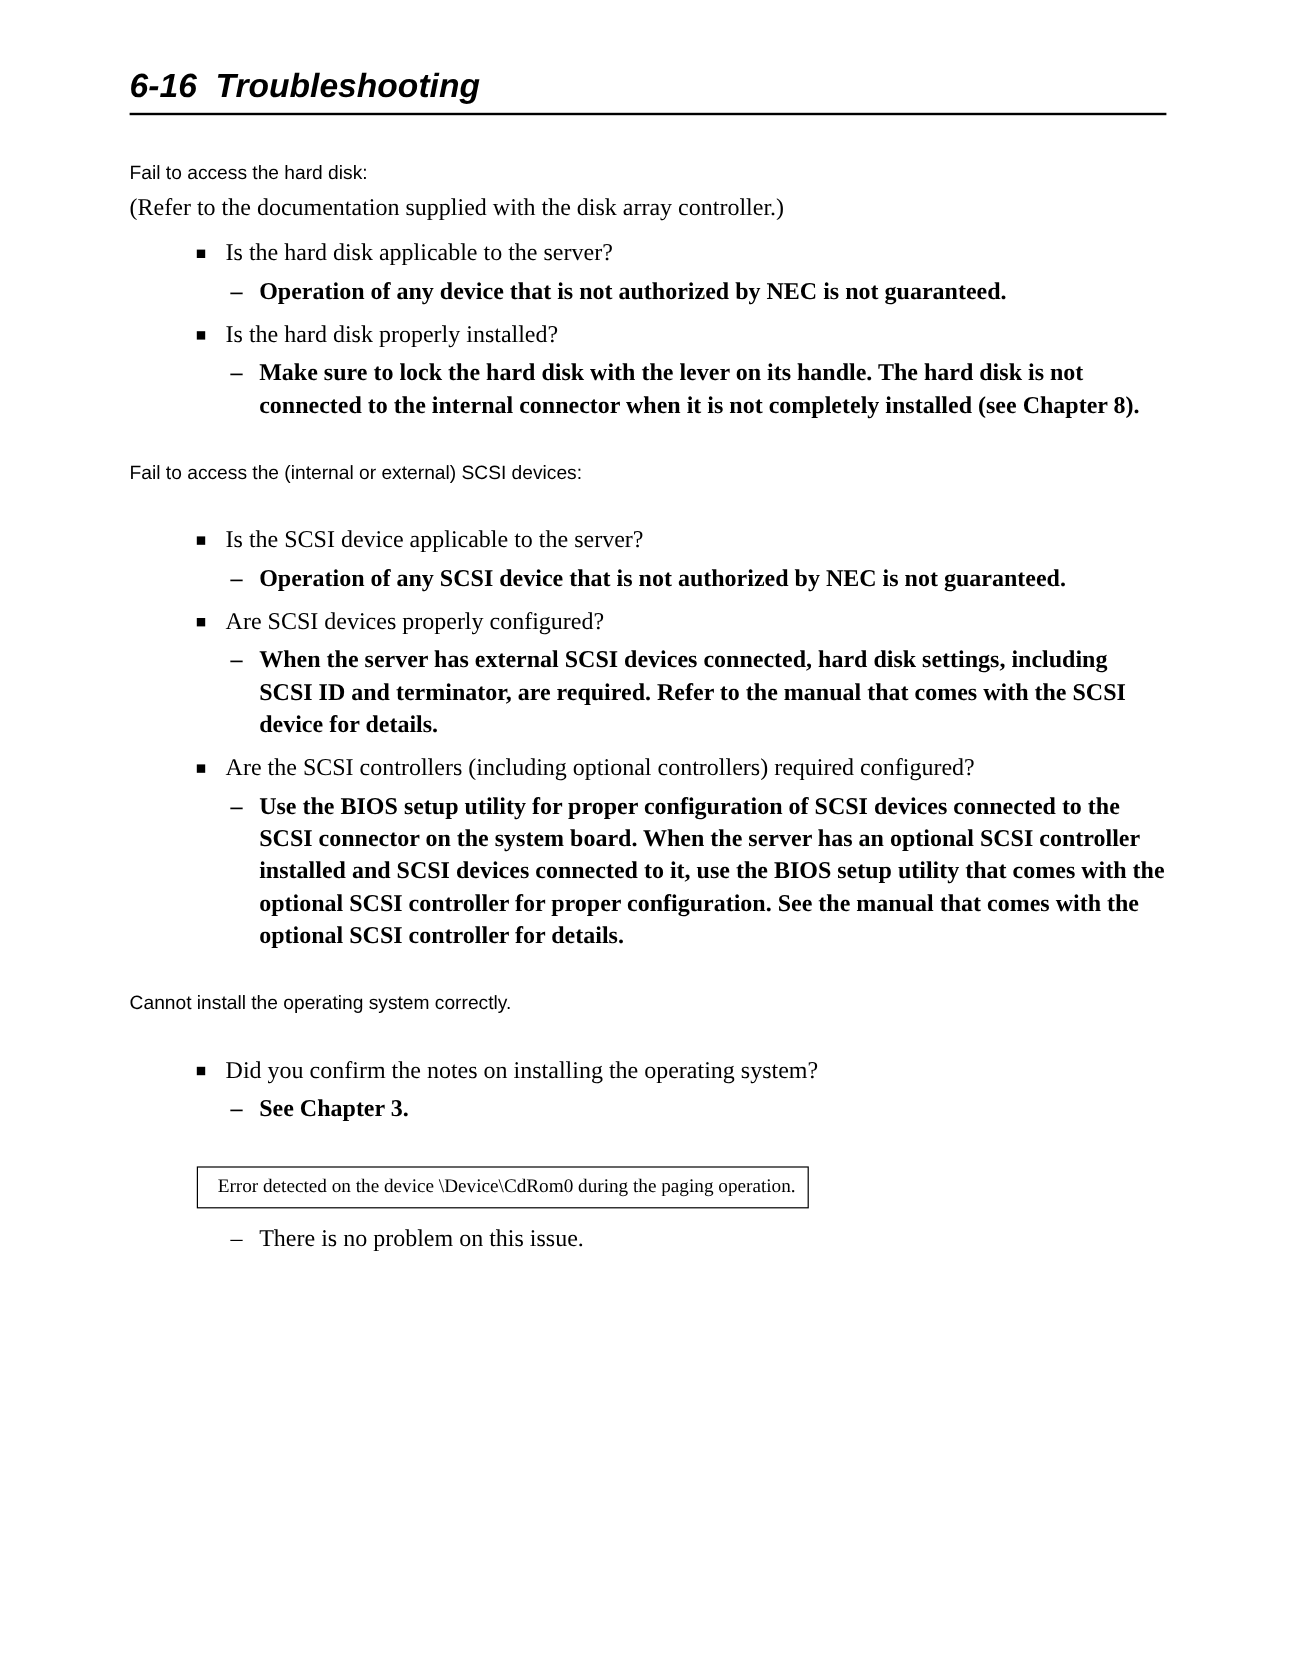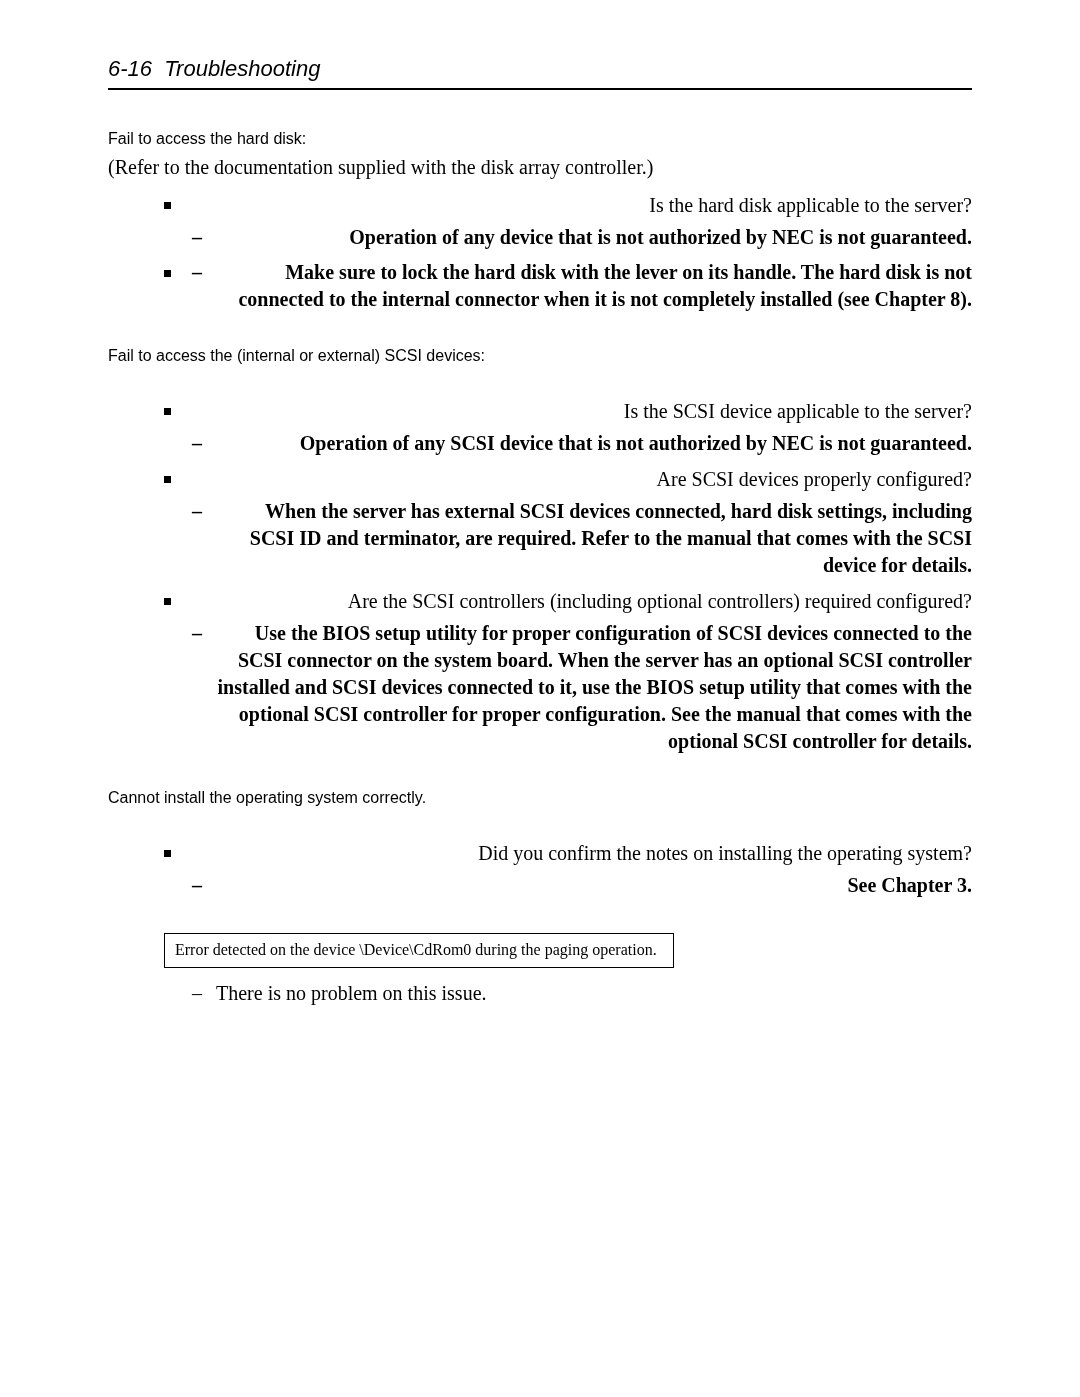--- a/index.html
+++ b/index.html
@@ -11,23 +11,23 @@
     width: 1080px;
   }
   .page {
     width: 1080px;
     height: 1397px;
     padding: 56px 108px 0 108px;
     box-sizing: border-box;
   }
   .header {
     font-family: Arial, Helvetica, sans-serif;
-    font-weight: normal;
+    font-weight: bold;
     font-style: italic;
-    font-size: 22px;
+    font-size: 28px;
     margin-bottom: 6px;
   }
   .hr {
     border: none;
     border-top: 2px solid #000;
     margin: 0 0 40px 0;
   }
   .bold-heading {
     font-family: Arial, Helvetica, sans-serif;
     font-weight: normal;
@@ -36,21 +36,20 @@
   }
   .body-text {
     font-size: 20px;
     line-height: 1.35;
     margin: 0 0 10px 0;
   }
   ul.bullets {
     list-style: none;
     margin: 0 0 34px 0;
     padding: 0 0 0 56px;
-    text-align: right;
   }
   ul.bullets > li {
     position: relative;
     font-size: 20px;
     line-height: 1.45;
     margin: 0 0 6px 0;
     padding-left: 24px;
   }
   ul.bullets > li::before {
     content: "";
@@ -78,20 +77,21 @@
     top: 0;
   }
   .error-box {
     border: 1px solid #000;
     margin: 12px 0 14px 56px;
     padding: 6px 10px;
     font-size: 16px;
     width: 510px;
     box-sizing: border-box;
     line-height: 1.3;
+    text-align: right;
   }
   .final-note {
     display: block;
     position: relative;
     padding-left: 28px;
     margin-left: 80px;
     font-size: 20px;
   }
   .final-note::before {
     content: "–";
@@ -113,20 +113,21 @@
   <hr class="hr">
 
   <p class="bold-heading">Fail to access the hard disk:</p>
   <p class="body-text">(Refer to the documentation supplied with the disk array controller.)</p>
   <ul class="bullets">
     <li>
       <span>Is the hard disk applicable to the server?</span>
       <span class="sub">Operation of any device that is not authorized by NEC is not guaranteed.</span>
     </li>
     <li>
+      <span>Is the hard disk properly installed?</span>
       <span class="sub">Make sure to lock the hard disk with the lever on its handle.  The hard disk is not connected to the internal connector when it is not completely installed (see Chapter 8).</span>
     </li>
   </ul>
 
   <p class="bold-heading">Fail to access the (internal or external) SCSI devices:</p>
   <div class="section-gap"></div>
   <ul class="bullets">
     <li>
       <span>Is the SCSI device applicable to the server?</span>
       <span class="sub">Operation of any SCSI device that is not authorized by NEC is not guaranteed.</span>

